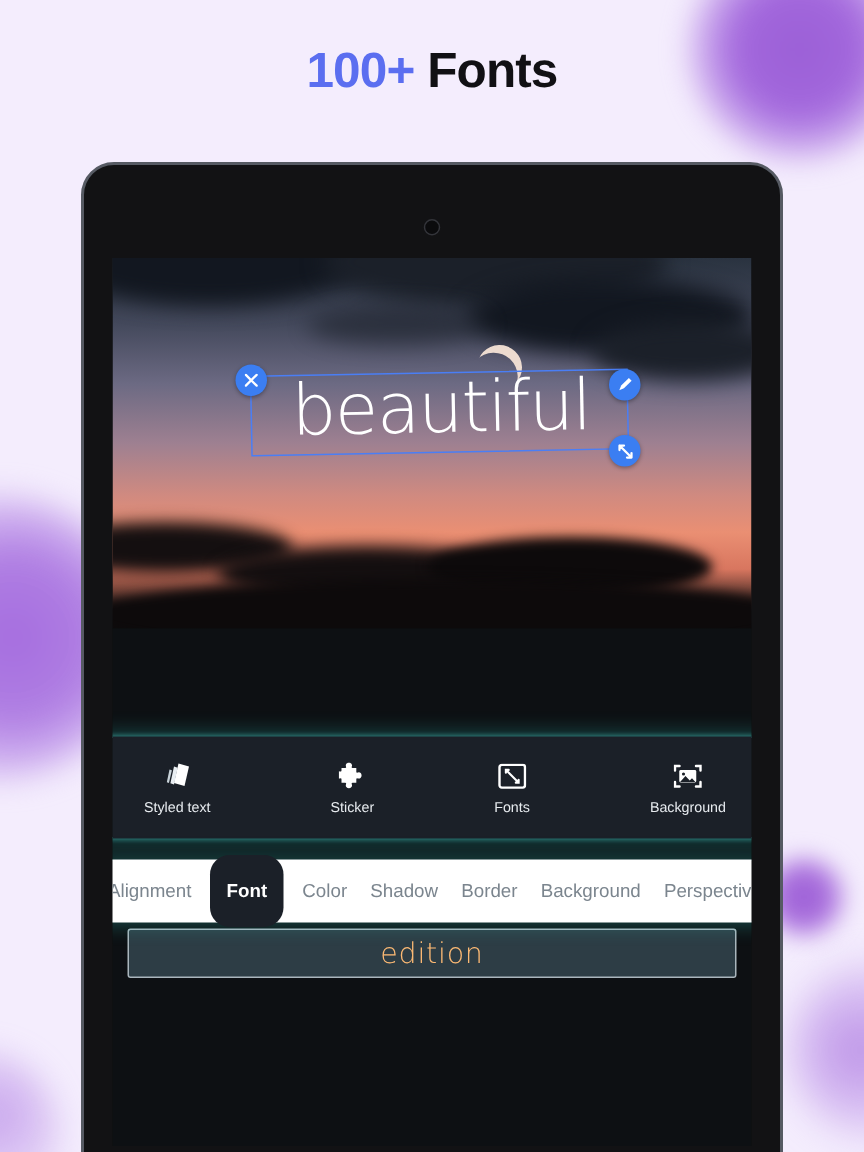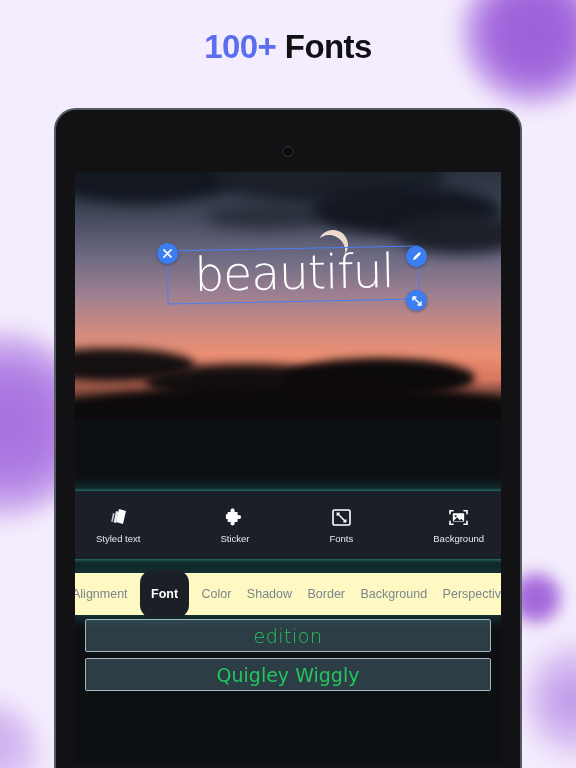--- a/index.html
+++ b/index.html
@@ -246,21 +246,21 @@
   }
   .text-tile .tt sub { font-size: 15px; vertical-align: baseline; }
   .text-tile .lbl { font-size: 11px; }
 
   .subtabs {
     position: absolute;
     left: -19px;
     top: 154px;
     width: 468px;
     height: 42px;
-    background: #fef9c3;
+    background: #ffffff;
     border-radius: 13px;
     box-shadow: 0 0 13px 2px rgba(54,220,210,0.28);
     display: flex;
     align-items: center;
     justify-content: space-between;
     padding: 0 16px;
     box-sizing: border-box;
     z-index: 7;
   }
   .subtab {
@@ -292,21 +292,21 @@
   }
   .font-row {
     height: 31px;
     margin-bottom: 6px;
     background: #2d3d45;
     border: 1px solid #aab6bd;
     border-radius: 2px;
     display: flex;
     align-items: center;
     justify-content: center;
-    color: #22c55e;
+    color: #fdba74;
     overflow: hidden;
   }
   .font-row.clipped { height: 10px; margin-bottom: 6px; }
   .f-edition { font-size: 19px; font-family: "DejaVu Sans", sans-serif; font-weight: 300; letter-spacing: .5px; }
   .f-allura  { font-size: 14px; font-family: "DejaVu Serif", serif; font-style: italic; letter-spacing: .5px; }
   .f-quigley { font-size: 19px; font-family: "DejaVu Sans", sans-serif; font-weight: 400; }
   .f-starjedi{ font-size: 14px; font-family: "DejaVu Sans", sans-serif; font-weight: bold; font-style: italic; letter-spacing: 1px; }
 </style>
 </head>
 <body>
@@ -356,23 +356,20 @@
           </svg>
       </div>
     </div>
 
     <div class="panel-area">
 
       <div class="font-list">
         <div class="font-row clipped"></div>
         <div class="font-row">
             <span class="f-edition">edition</span>
-          </div>
-        <div class="font-row">
-            <span class="f-quigley">Quigley Wiggly</span>
           </div>
       </div>
 
       <div class="toolbar">
         <div class="toolbar-inner">
           <div class="tool-item">
             <span class="ic">
               <svg width="20" height="19" viewBox="0 0 20 19">
                   <path d="M11 2 L18 4 L15 17 L8 15 Z" fill="#fff"></path>
                   <path d="M8 4 L10.5 4.8 L8 16 L5.6 15.2 Z" fill="#e9eef2"></path>

